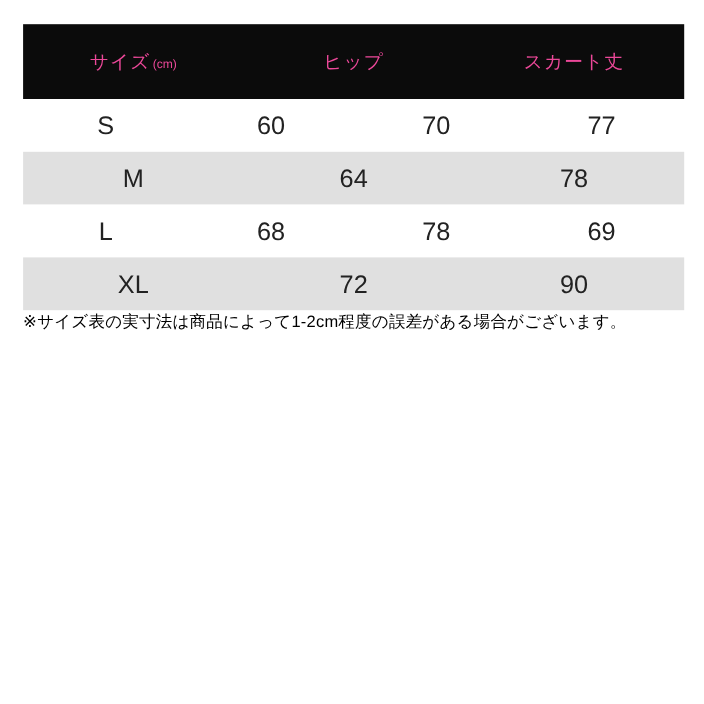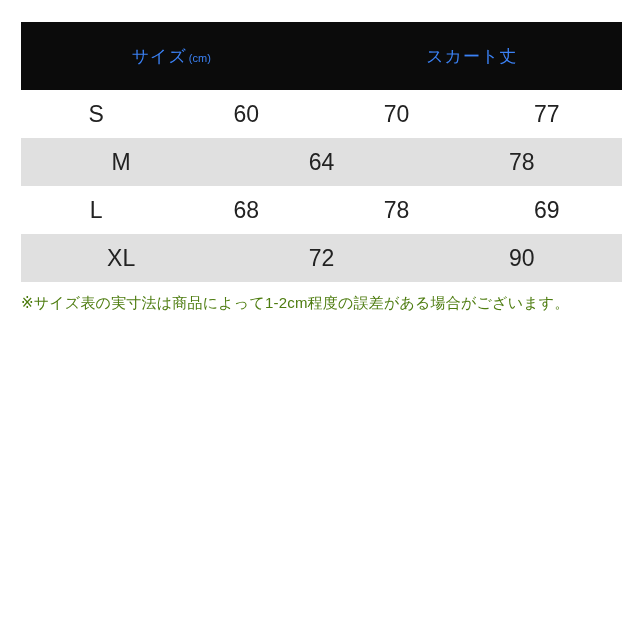--- a/index.html
+++ b/index.html
@@ -24,21 +24,21 @@
   }
   .thead {
     display: flex;
     height: 68px;
     background: #0b0b0b;
     align-items: center;
   }
   .th {
     flex: 1 1 25%;
     text-align: center;
-    color: #3b82f6;
+    color: #ec4899;
     font-size: 17px;
     letter-spacing: 1px;
     font-weight: 400;
     line-height: 1;
   }
   .th .unit {
     font-size: 11px;
     letter-spacing: 0;
     margin-left: 2px;
   }
@@ -52,39 +52,40 @@
   .td {
     flex: 1 1 25%;
     text-align: center;
     font-size: 23px;
     color: #222222;
     line-height: 1;
   }
   .note {
     position: absolute;
     left: 21px;
-    top: 292px;
+    top: 282px;
     width: 600px;
     font-size: 15px;
-    color: #4d7c0f;
+    color: #000000;
     letter-spacing: 0.2px;
     line-height: 1.4;
   }
 </style>
 </head>
 <body>
 
 <div class="page">
 
   <div class="size-table">
 
     <div class="thead">
       <div class="th">
         <span>サイズ</span><span class="unit">(cm)</span>
       </div>
+      <div class="th">ヒップ</div>
       <div class="th">スカート丈</div>
     </div>
 
     <div class="trow">
       <div class="td">S</div>
       <div class="td">60</div>
       <div class="td">70</div>
       <div class="td">77</div>
     </div>
 

